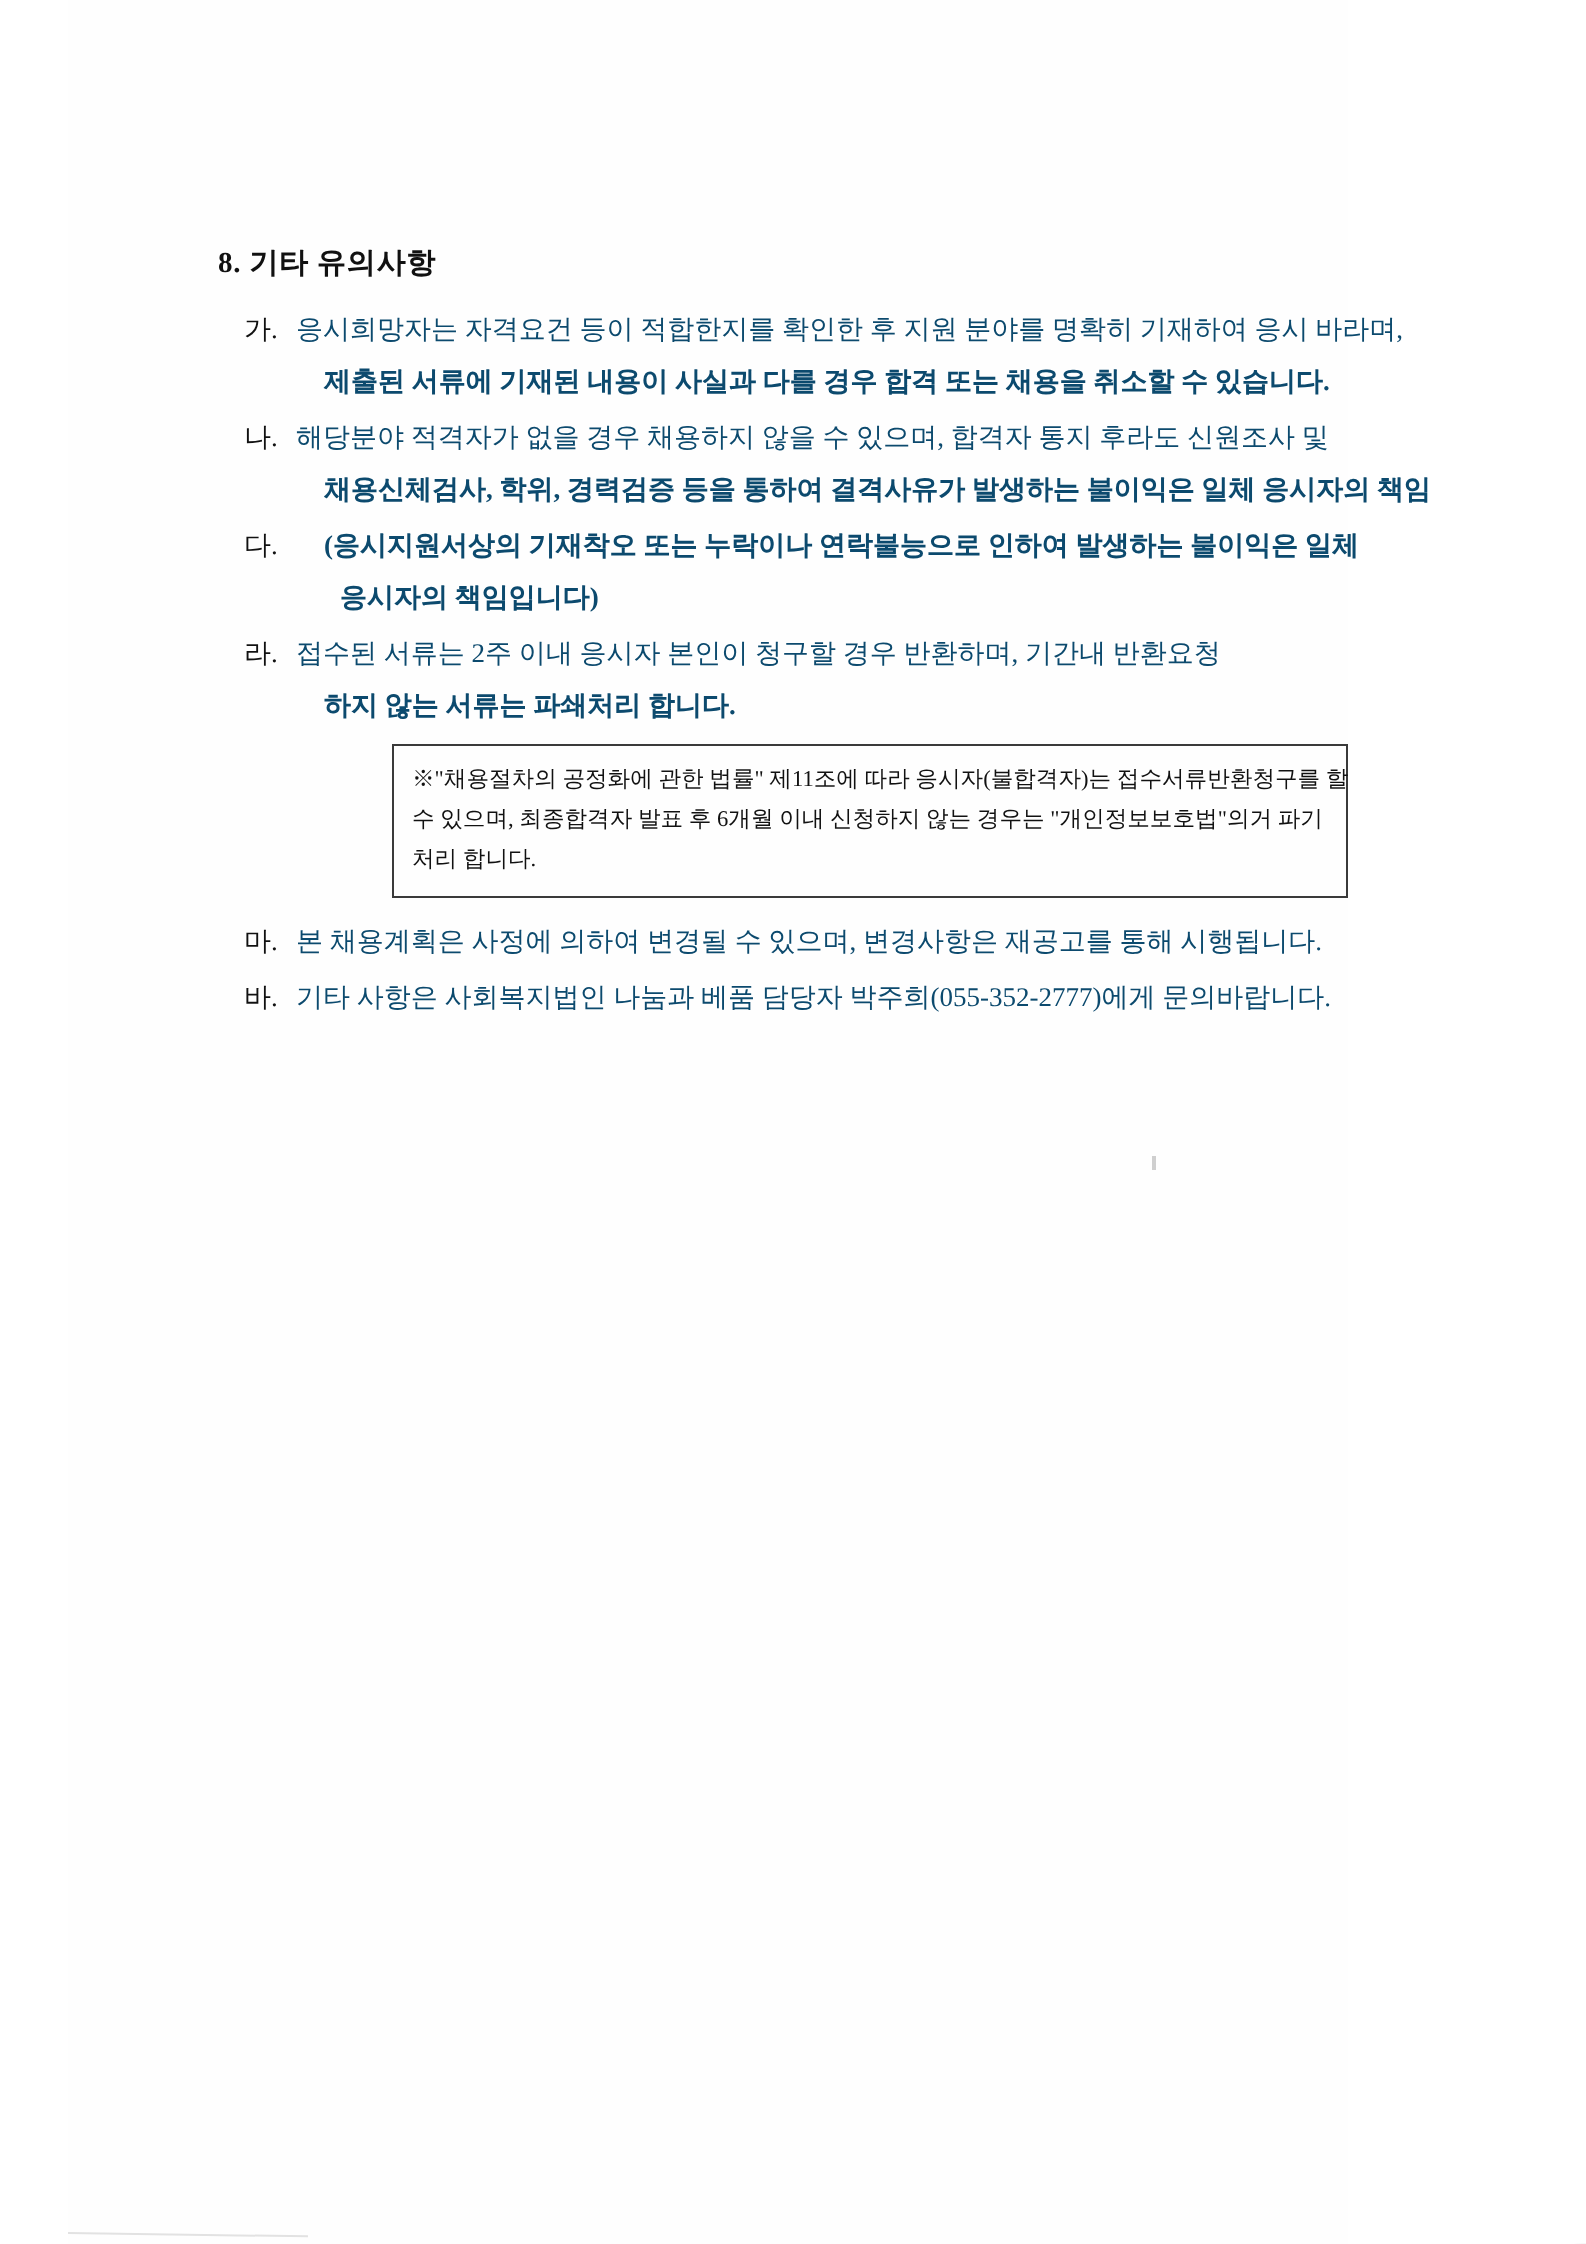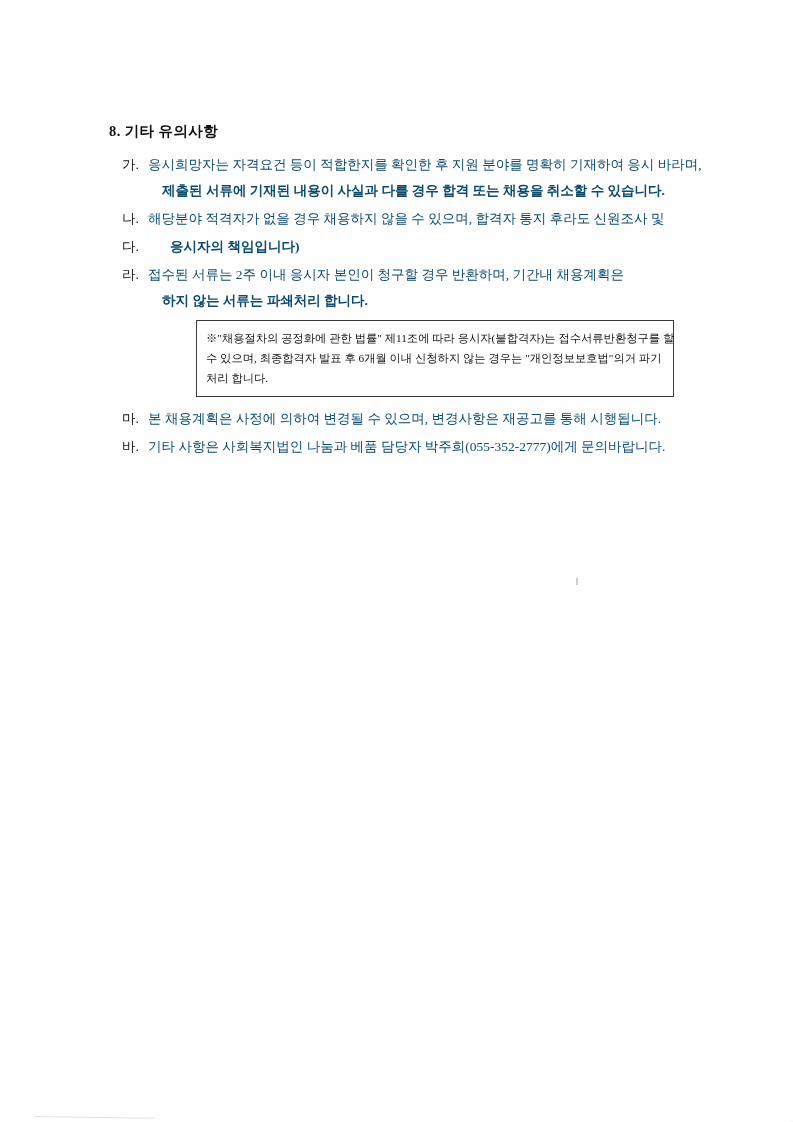--- a/index.html
+++ b/index.html
@@ -136,34 +136,36 @@
       <div class="item-body">
         <span class="line">응시희망자는 자격요건 등이 적합한지를 확인한 후 지원 분야를 명확히 기재하여 응시 바라며,</span>
         <span class="line indent">제출된 서류에 기재된 내용이 사실과 다를 경우 합격 또는 채용을 취소할 수 있습니다.</span>
       </div>
     </div>
 
     <div class="item">
       <div class="item-marker">나.</div>
       <div class="item-body">
         <span class="line">해당분야 적격자가 없을 경우 채용하지 않을 수 있으며, 합격자 통지 후라도 신원조사 및</span>
+        <span class="line indent">채용신체검사, 학위, 경력검증 등을 통하여 결격사유가 발생하는 불이익은 일체 응시자의 책임</span>
       </div>
     </div>
 
     <div class="item">
       <div class="item-marker">다.</div>
       <div class="item-body">
+        <span class="line indent">(응시지원서상의 기재착오 또는 누락이나 연락불능으로 인하여 발생하는 불이익은 일체</span>
         <span class="line indent2">응시자의 책임입니다)</span>
       </div>
     </div>
 
     <div class="item">
       <div class="item-marker">라.</div>
       <div class="item-body">
-        <span class="line">접수된 서류는 2주 이내 응시자 본인이 청구할 경우 반환하며, 기간내 채용계획은</span>
+        <span class="line">접수된 서류는 2주 이내 응시자 본인이 청구할 경우 반환하며, 기간내 반환요청</span>
         <span class="line indent">하지 않는 서류는 파쇄처리 합니다.</span>
       </div>
     </div>
 
     <div class="note-box">
       <span class="note-line">※"채용절차의 공정화에 관한 법률" 제11조에 따라 응시자(불합격자)는 접수서류반환청구를 할</span>
       <span class="note-line">수 있으며, 최종합격자 발표 후 6개월 이내 신청하지 않는 경우는 "개인정보보호법"의거 파기</span>
       <span class="note-line">처리 합니다.</span>
     </div>
 

